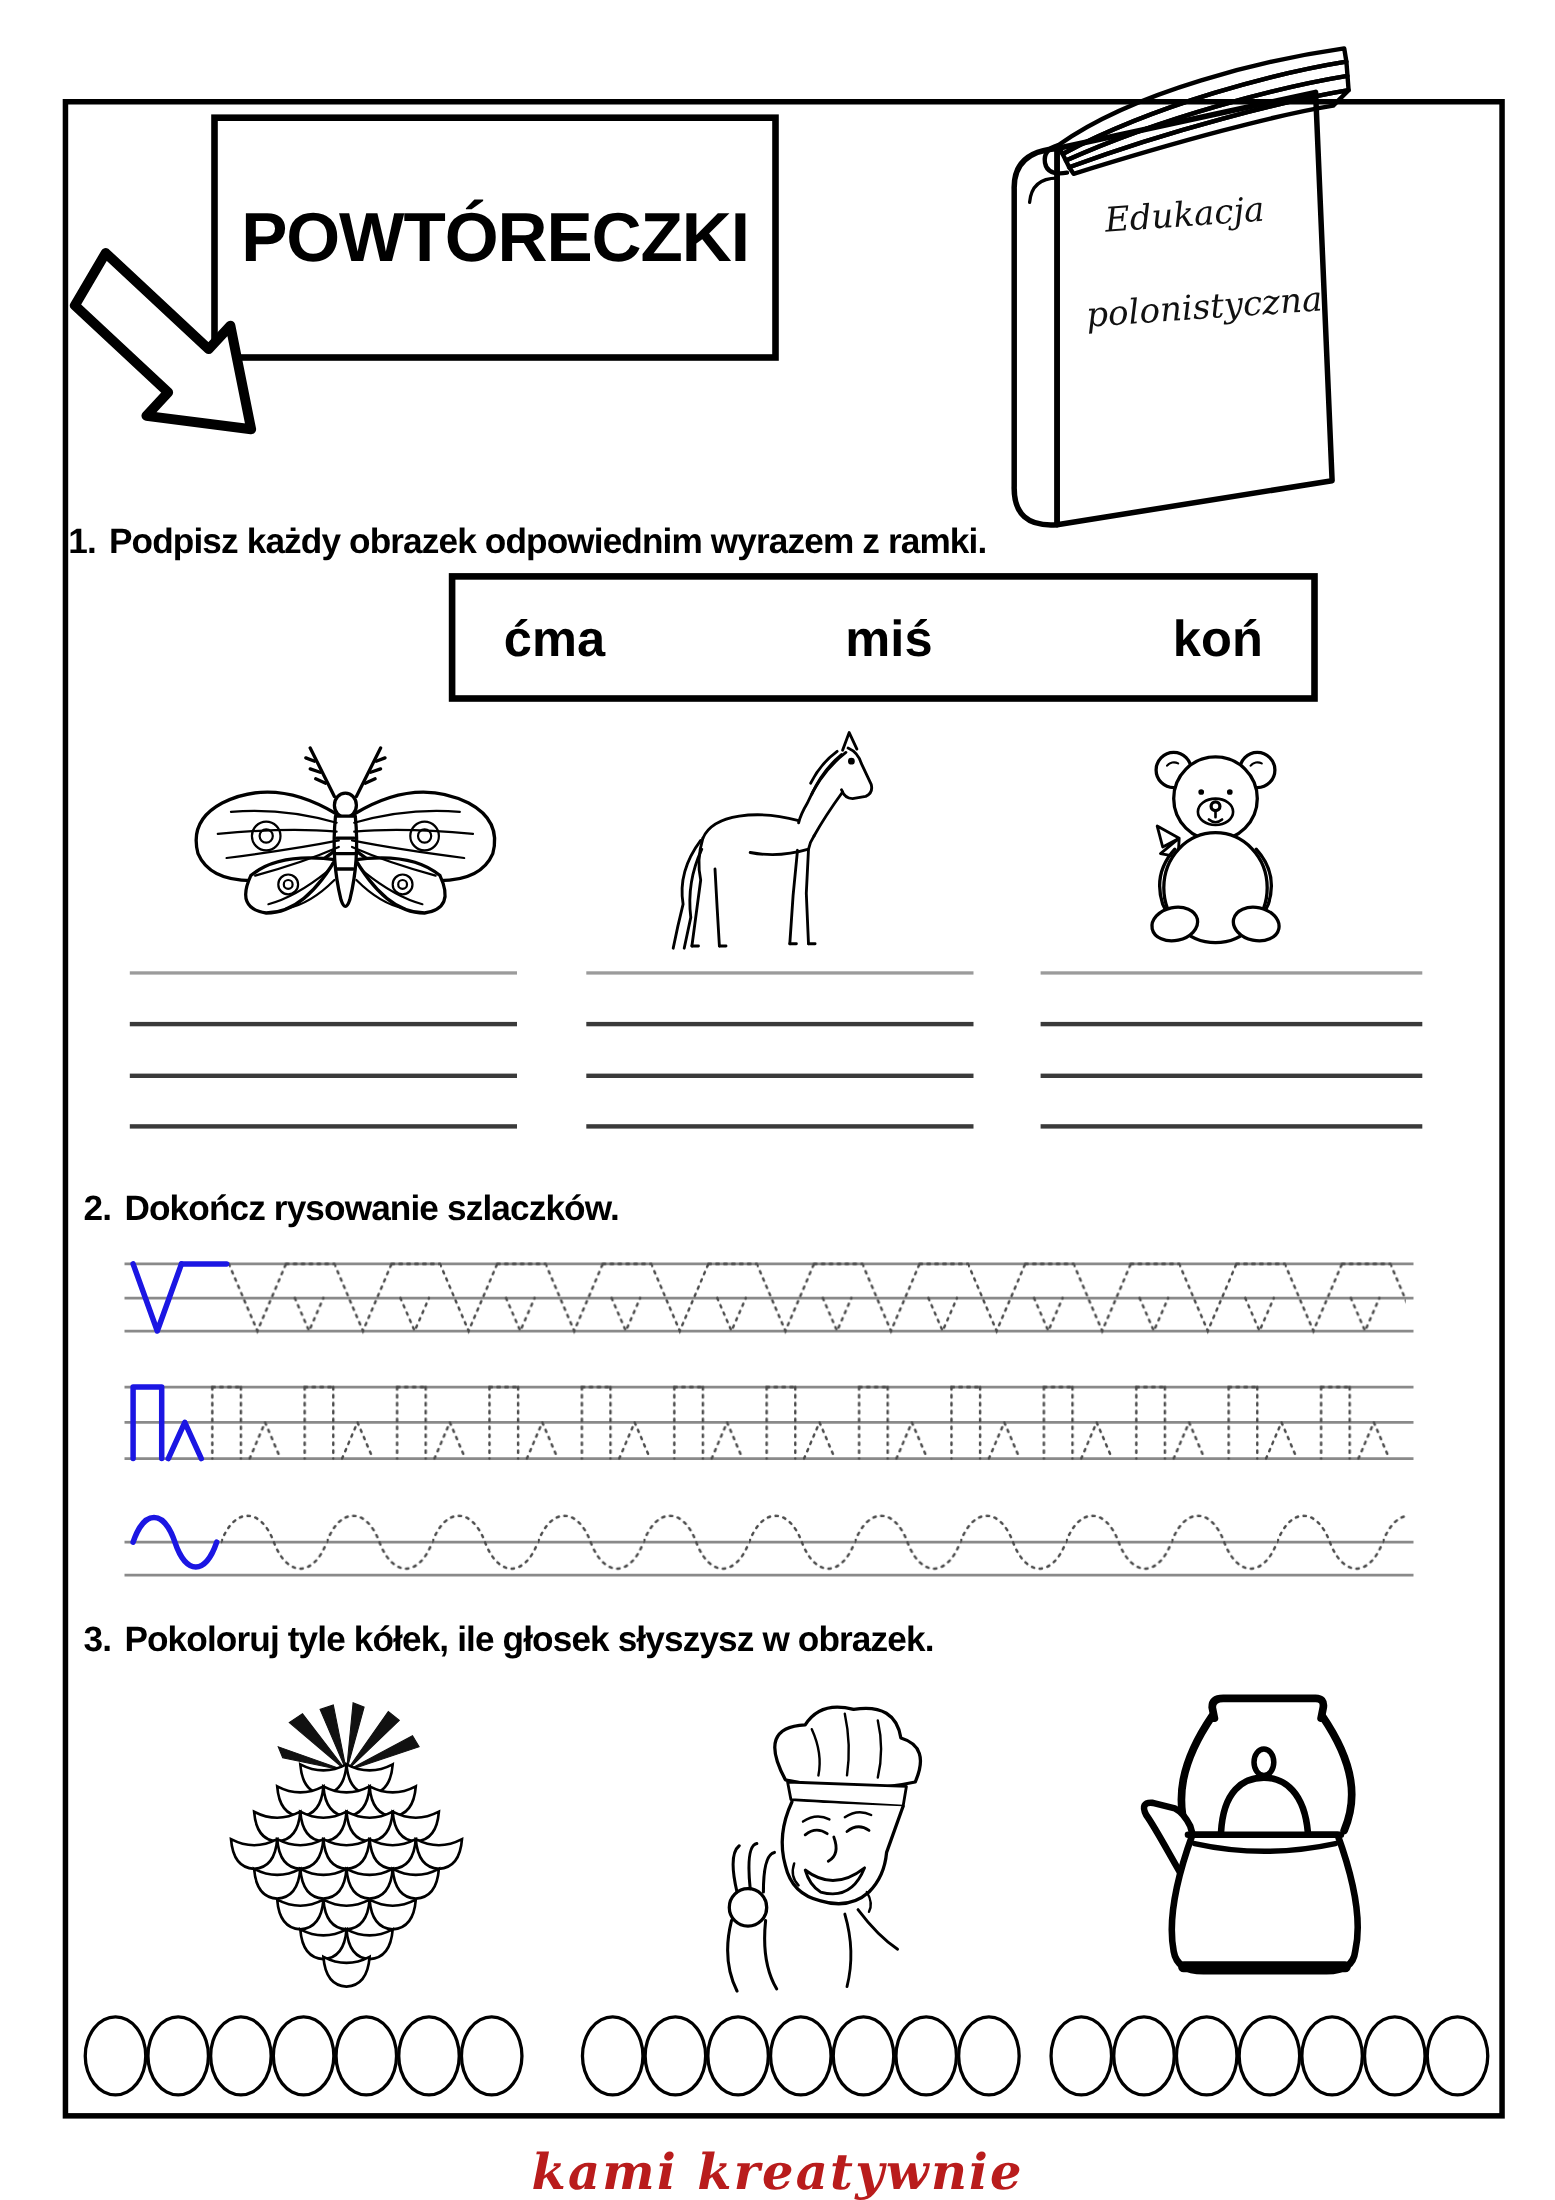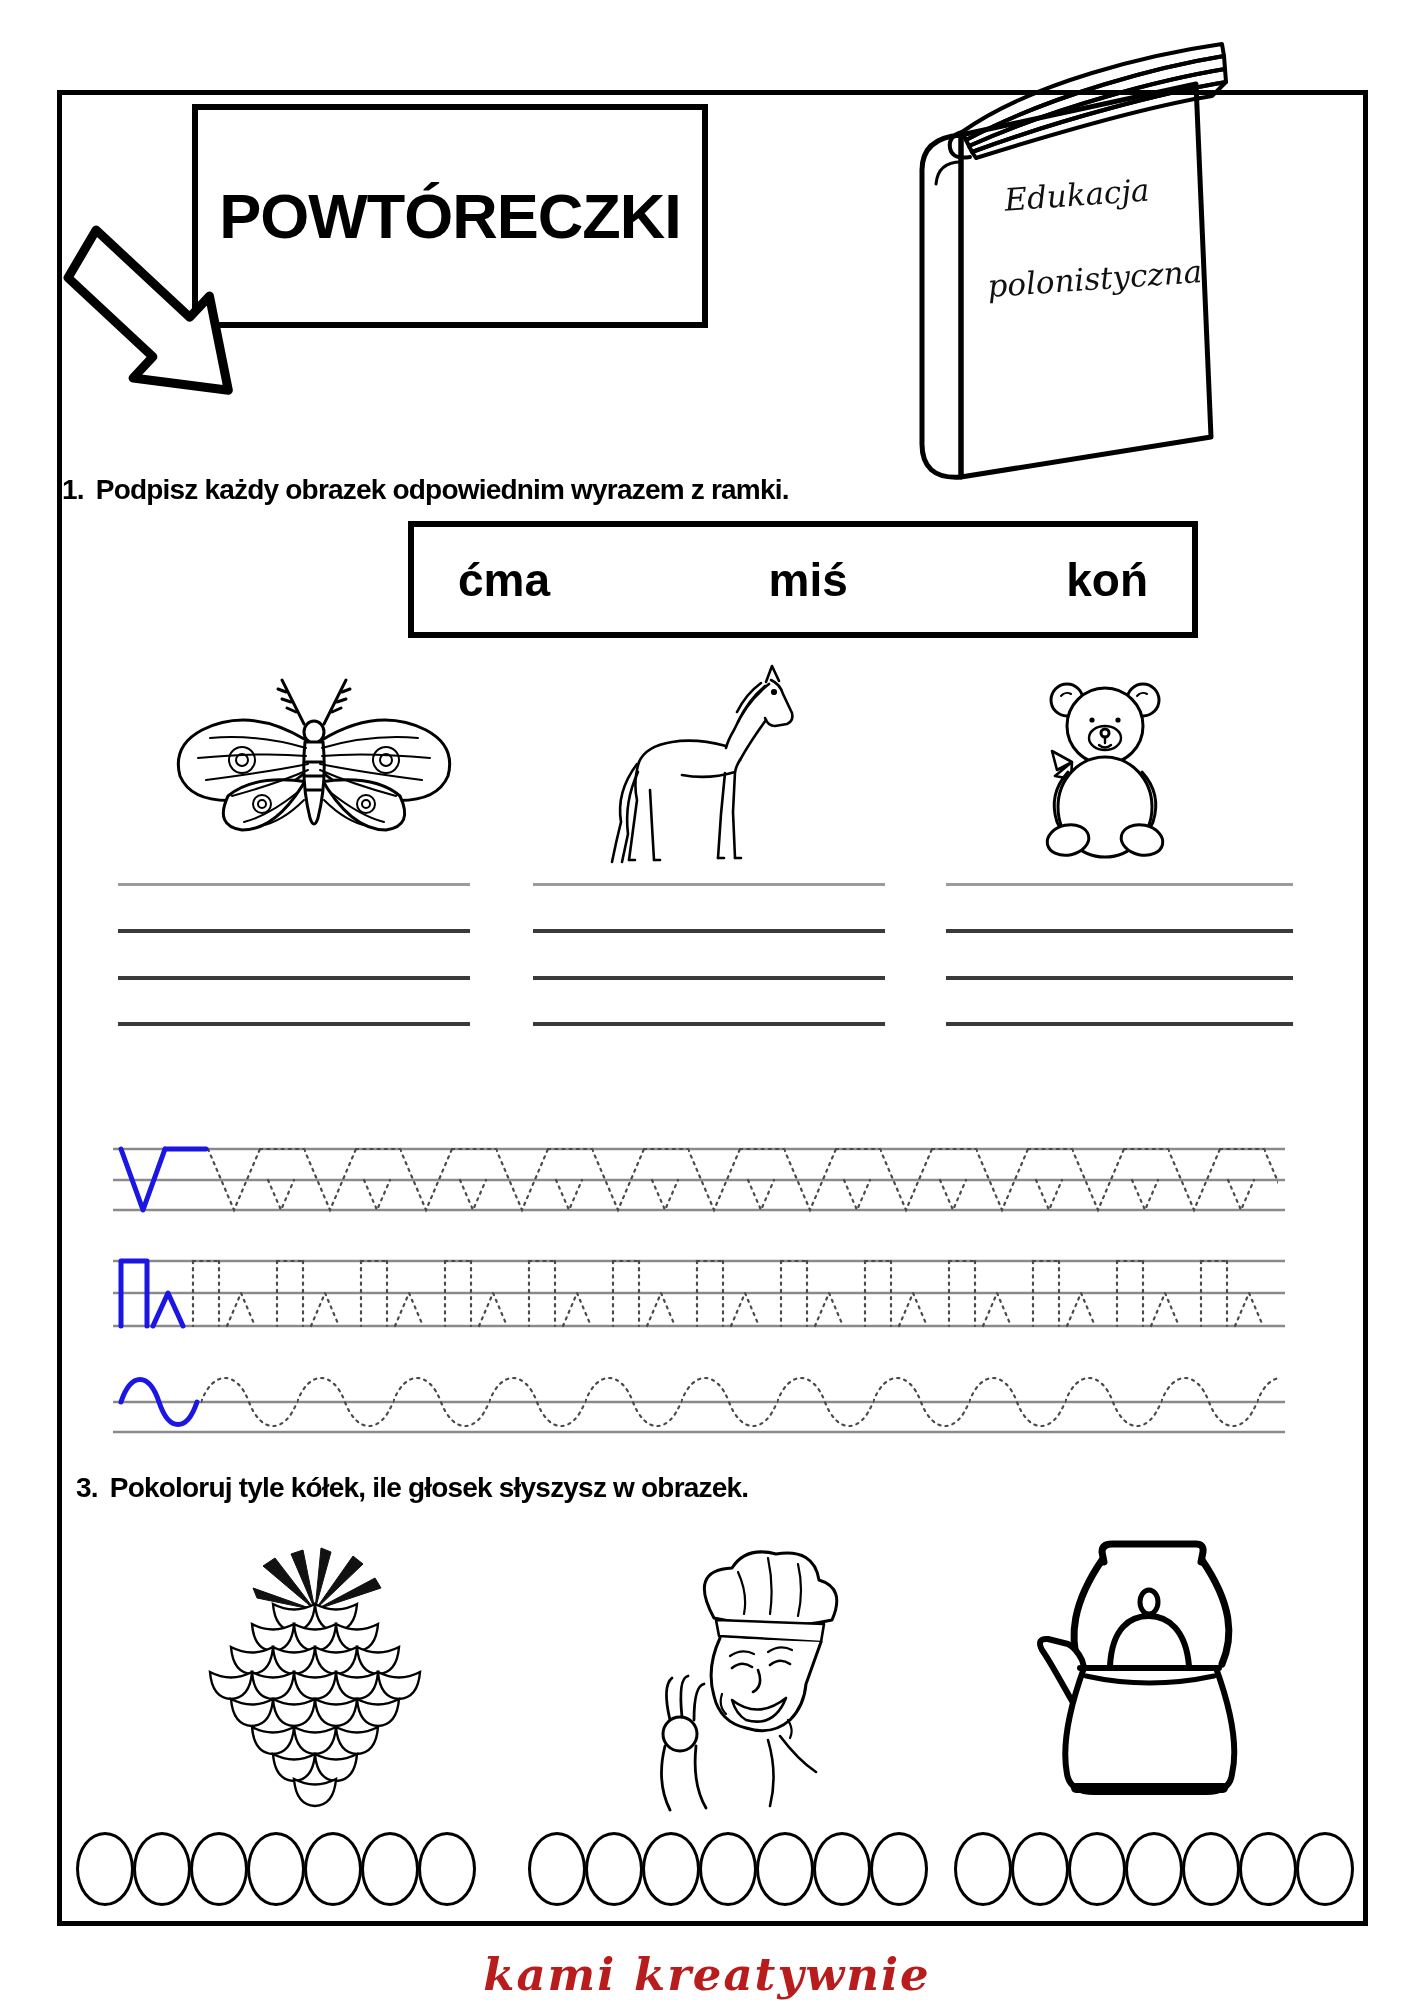--- a/index.html
+++ b/index.html
@@ -11,21 +11,21 @@
   
   #frame{left:57px;top:90px;width:1301px;height:1826px;border:5px solid #000;}
   
   #title-box{left:192px;top:104px;width:504px;height:212px;border:6px solid #000;background:#fff;
     display:flex;align-items:center;justify-content:center;z-index:3;}
   #title-box h1{margin:0;font-size:63px;font-weight:700;letter-spacing:-1px;}
   #arrow-svg{left:28px;top:192px;z-index:4;}
   #book-svg{left:912px;top:40px;z-index:2;}
   .book-text{font-family:"DejaVu Serif", serif;font-style:italic;font-size:31px;fill:#111;}
   
-  .task-heading{font-weight:700;font-size:28px;letter-spacing:-0.8px;white-space:nowrap;z-index:2;text-align:right;}
+  .task-heading{font-weight:700;font-size:32px;letter-spacing:-0.8px;white-space:nowrap;z-index:2;text-align:right;}
   .task-heading .num{margin-right:12px;}
   #task1-heading{left:62px;top:474px;}
   #task2-heading{left:76px;top:1080px;}
   #task3-heading{left:76px;top:1472px;}
   
   #word-bank{left:368px;top:521px;width:690px;height:105px;border:6px solid #000;background:#fff;
     display:flex;align-items:center;justify-content:space-between;padding:0 44px;box-sizing:content-box;margin-left:40px;}
   .bank-word{font-size:46px;font-weight:700;}
   
   svg{display:block;}
@@ -186,20 +186,23 @@
     <div class="wline" style="top:93px;"></div>
     <div class="wline" style="top:139px;"></div>
   </div>
   <div class="abs lines-col" style="left:946px;top:883px;width:347px;">
     <div class="wline first" style="top:0;"></div>
     <div class="wline" style="top:46px;"></div>
     <div class="wline" style="top:93px;"></div>
     <div class="wline" style="top:139px;"></div>
   </div>
 
+  <div id="task2-heading" class="abs task-heading">
+    <span class="num">2.</span><span>Dokończ rysowanie szlaczków.</span>
+  </div>
 
   <svg class="abs" style="left:113px;top:1144px;" width="1175" height="70" viewBox="0 0 1175 70">
     <defs>
       <pattern id="p1" x="95" width="96" height="70" patternUnits="userSpaceOnUse">
         <g fill="none" stroke="#4a4a4a" stroke-width="2.2" stroke-dasharray="2.2 5" stroke-linecap="round">
           <polyline points="0,5 26,66 52,5"></polyline>
           <line x1="52" y1="5" x2="96" y2="5"></line>
           <polyline points="60,36 73,66 86,36"></polyline>
         </g>
       </pattern>

